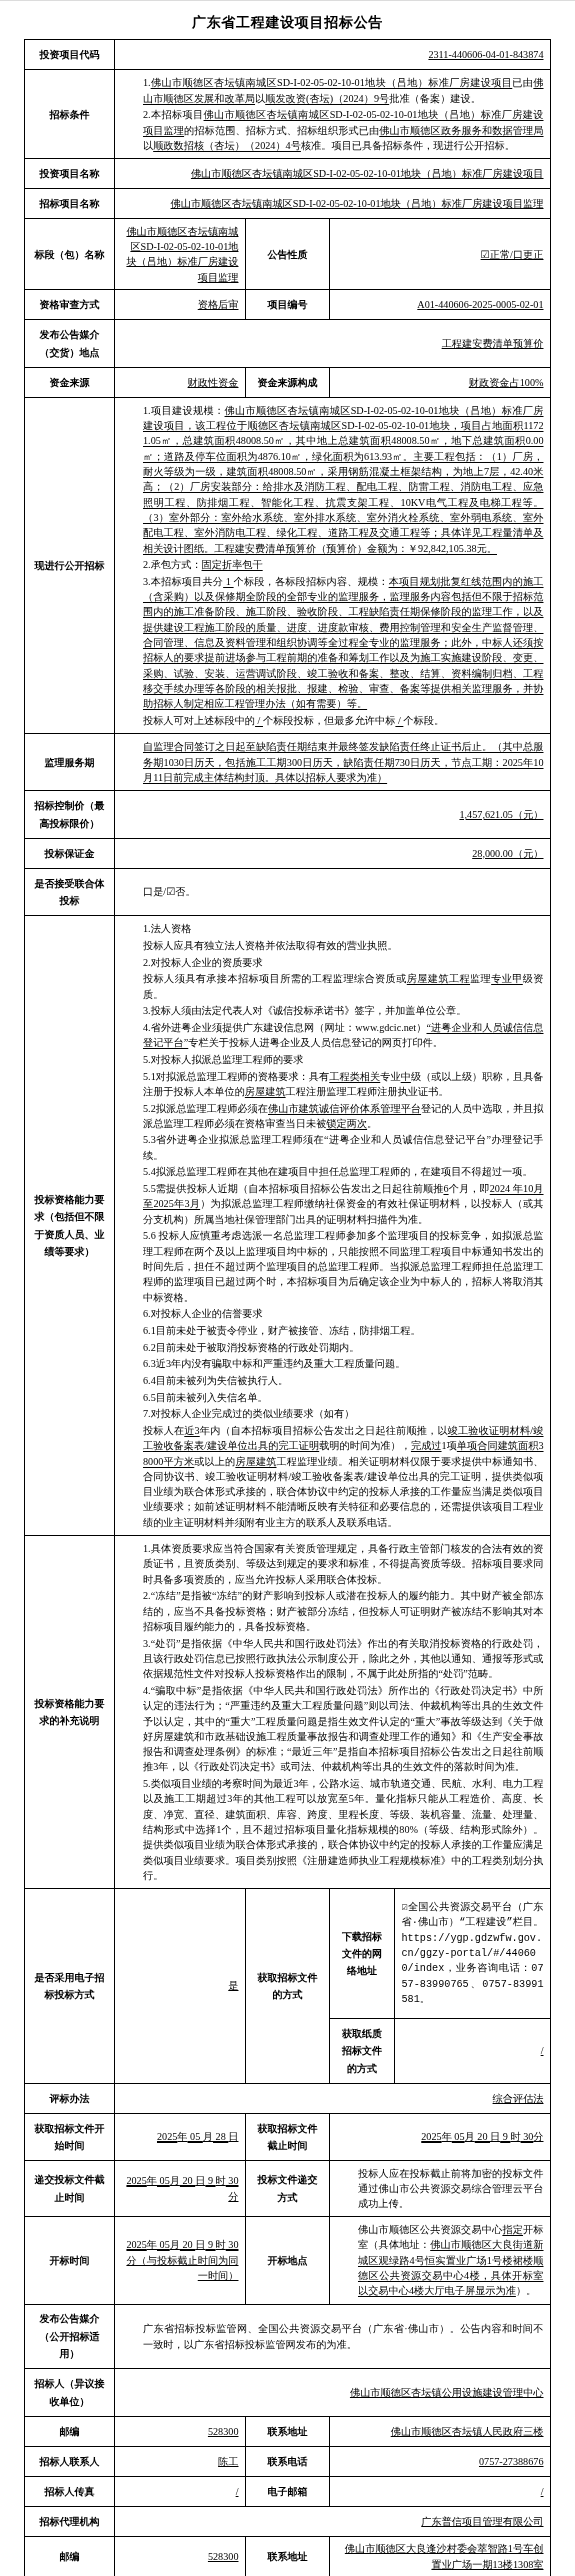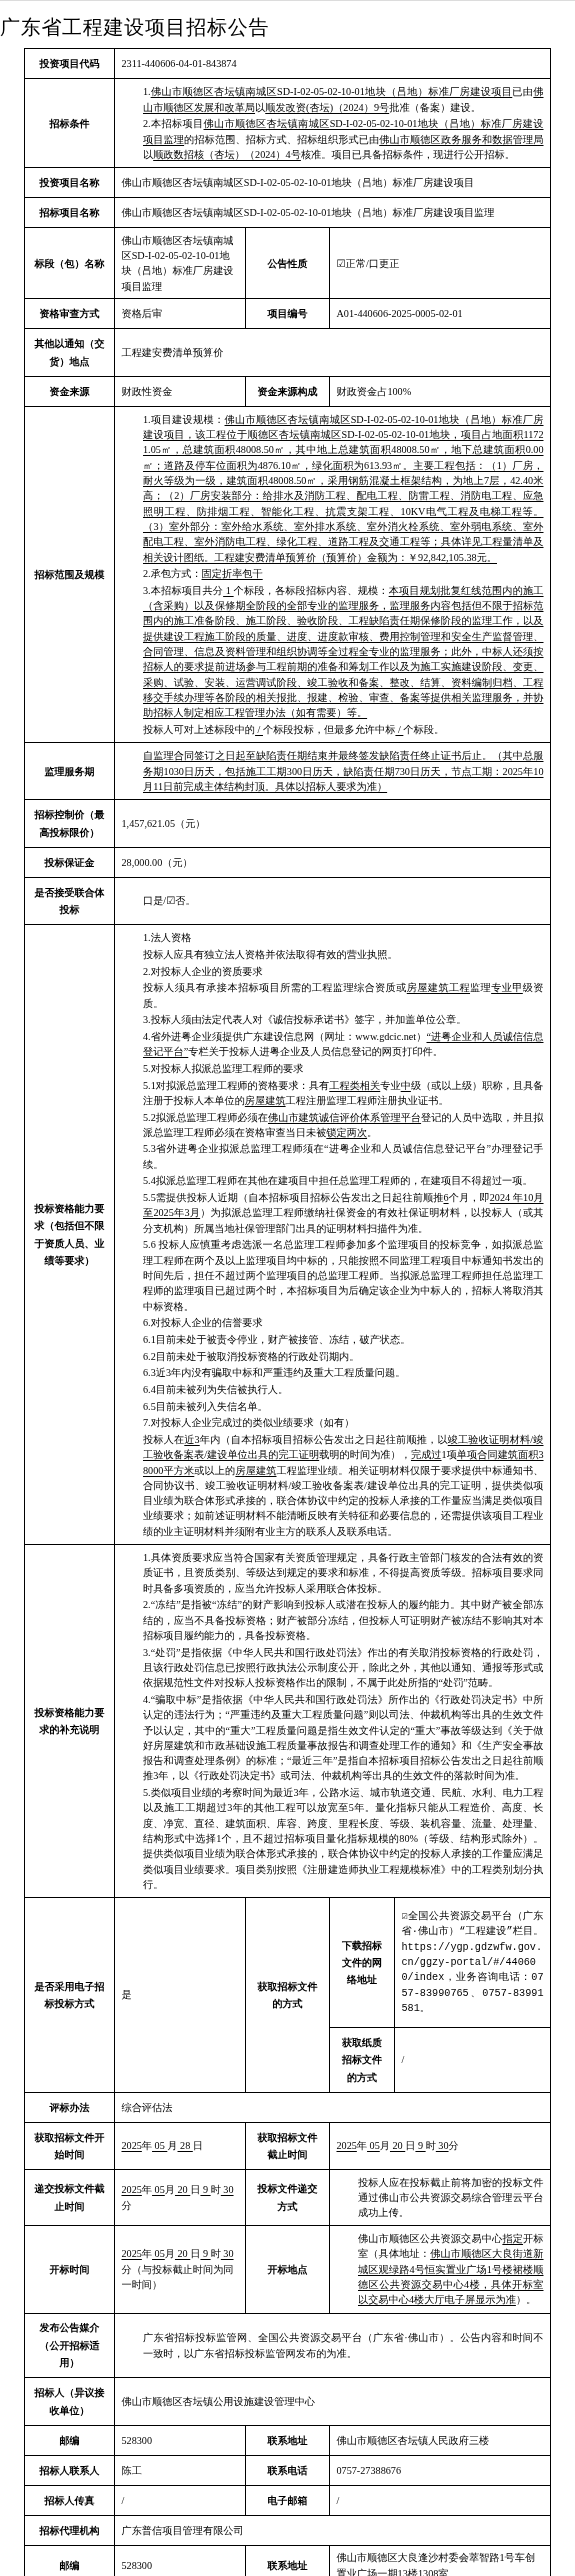--- a/index.html
+++ b/index.html
@@ -1,22 +1,22 @@
 <!DOCTYPE html>
 <html style="font-size:11.6px"><head>
 <meta charset="utf-8">
 <style>
   html,body{margin:0;padding:0;background:#ffffff;color:#000;}
   body{width:575px;font-family:"Liberation Serif", serif;}
   .top-line{border-top:0.7px solid #dcdcdc;width:100%;height:0;}
   .page{padding:7.3px 0 19px 0;}
   h1.title{
-    text-align:left;
+    text-align:center;
     font-family:"Liberation Sans", sans-serif;
-    font-size:20px;font-weight:400;
+    font-size:14px;font-weight:700;
     margin:5.8px 0 7.3px 0;letter-spacing:0.7px;
   }
   table.doc{
     border-collapse:collapse;
     width:526px;margin:0 auto;
     table-layout:fixed;
   }
   table.doc td{
     border:0.7px solid #000;
     border-top-width:1.5px;border-bottom-width:1.5px;
@@ -27,21 +27,21 @@
     font-family:"Liberation Sans", sans-serif;
     font-weight:700;
     font-size:10px;line-height:17.4px;
     text-align:center;
     padding:5.8px 7.3px;
   }
   td.val{
     font-size:10.2px;line-height:15.3px;
     padding:4.4px 6.5px;
   }
-  td.center{text-align:left;}
+  td.center{text-align:right;text-decoration:underline;}
   td.left{text-align:justify;padding-left:28px;}
   .para{margin:0;padding:0.7px 0;}
   .u{text-decoration:underline;text-underline-offset:2.2px;white-space:pre-wrap;}
 </style>
 </head>
 <body>
 
 <div class="top-line"></div>
 <div class="page">
   <h1 class="title">广东省工程建设项目招标公告</h1>
@@ -79,31 +79,31 @@
           <td class="lab">公告性质</td>
           <td class="val center" colspan="2">☑正常/口更正</td>
         </tr>
         <tr>
           <td class="lab">资格审查方式</td>
           <td class="val center">资格后审</td>
           <td class="lab">项目编号</td>
           <td class="val center" colspan="2">A01-440606-2025-0005-02-01</td>
         </tr>
         <tr>
-          <td class="lab">其他以通知（交货）地点</td>
+          <td class="lab">发布公告媒介（交货）地点</td>
           <td class="val center" colspan="4">工程建安费清单预算价</td>
         </tr>
         <tr>
           <td class="lab">资金来源</td>
           <td class="val center">财政性资金</td>
           <td class="lab">资金来源构成</td>
           <td class="val center" colspan="2">财政资金占100%</td>
         </tr>
         <tr>
-          <td class="lab">招标范围及规模</td>
+          <td class="lab">现进行公开招标</td>
           <td class="val left" colspan="4">
             <div class="para">1.项目建设规模：<span class="u">佛山市顺德区杏坛镇南城区SD-I-02-05-02-10-01地块（吕地）标准厂房建设项目，该工程位于顺德区杏坛镇南城区SD-I-02-05-02-10-01地块，项目占地面积11721.05㎡，总建筑面积48008.50㎡，其中地上总建筑面积48008.50㎡，地下总建筑面积0.00㎡；道路及停车位面积为4876.10㎡，绿化面积为613.93㎡。主要工程包括：（1）厂房，耐火等级为一级，建筑面积48008.50㎡，采用钢筋混凝土框架结构，为地上7层，42.40米高；（2）厂房安装部分：给排水及消防工程、配电工程、防雷工程、消防电工程、应急照明工程、防排烟工程、智能化工程、抗震支架工程、10KV电气工程及电梯工程等。（3）室外部分：室外给水系统、室外排水系统、室外消火栓系统、室外弱电系统、室外配电工程、室外消防电工程、绿化工程、道路工程及交通工程等；具体详见工程量清单及相关设计图纸。工程建安费清单预算价（预算价）金额为：￥92,842,105.38元。</span></div>
             <div class="para">2.承包方式：<span class="u">固定折率包干</span></div>
             <div class="para">3.本招标项目共分<span class="u"> 1 </span>个标段，各标段招标内容、规模：<span class="u">本项目规划批复红线范围内的施工（含采购）以及保修期全阶段的全部专业的监理服务，监理服务内容包括但不限于招标范围内的施工准备阶段、施工阶段、验收阶段、工程缺陷责任期保修阶段的监理工作，以及提供建设工程施工阶段的质量、进度、进度款审核、费用控制管理和安全生产监督管理、合同管理、信息及资料管理和组织协调等全过程全专业的监理服务；此外，中标人还须按招标人的要求提前进场参与工程前期的准备和筹划工作以及为施工实施建设阶段、变更、采购、试验、安装、运营调试阶段、竣工验收和备案、整改、结算、资料编制归档、工程移交手续办理等各阶段的相关报批、报建、检验、审查、备案等提供相关监理服务，并协助招标人制定相应工程管理办法（如有需要）等。</span></div>
             <div class="para">投标人可对上述标段中的<span class="u"> / </span>个标段投标，但最多允许中标<span class="u"> / </span>个标段。</div>
           </td>
         </tr>
         <tr>
           <td class="lab">监理服务期</td>
           <td class="val left" colspan="4">
@@ -132,21 +132,21 @@
             <div class="para">3.投标人须由法定代表人对《诚信投标承诺书》签字，并加盖单位公章。</div>
             <div class="para">4.省外进粤企业须提供广东建设信息网（网址：www.gdcic.net）<span class="u">“进粤企业和人员诚信信息登记平台”</span>专栏关于投标人进粤企业及人员信息登记的网页打印件。</div>
             <div class="para">5.对投标人拟派总监理工程师的要求</div>
             <div class="para">5.1对拟派总监理工程师的资格要求：具有<span class="u">工程类相关</span>专业<span class="u">中</span>级（或以上级）职称，且具备注册于投标人本单位的<span class="u">房屋建筑</span>工程注册监理工程师注册执业证书。</div>
             <div class="para">5.2拟派总监理工程师必须在<span class="u">佛山市建筑诚信评价体系管理平台</span>登记的人员中选取，并且拟派总监理工程师必须在资格审查当日未被<span class="u">锁定两次</span>。</div>
             <div class="para">5.3省外进粤企业拟派总监理工程师须在“进粤企业和人员诚信信息登记平台”办理登记手续。</div>
             <div class="para">5.4拟派总监理工程师在其他在建项目中担任总监理工程师的，在建项目不得超过一项。</div>
             <div class="para">5.5需提供投标人近期（自本招标项目招标公告发出之日起往前顺推<span class="u">6</span>个月，即<span class="u">2024 年10月至2025年3月</span>）为拟派总监理工程师缴纳社保资金的有效社保证明材料，以投标人（或其分支机构）所属当地社保管理部门出具的证明材料扫描件为准。</div>
             <div class="para">5.6 投标人应慎重考虑选派一名总监理工程师参加多个监理项目的投标竞争，如拟派总监理工程师在两个及以上监理项目均中标的，只能按照不同监理工程项目中标通知书发出的时间先后，担任不超过两个监理项目的总监理工程师。当拟派总监理工程师担任总监理工程师的监理项目已超过两个时，本招标项目为后确定该企业为中标人的，招标人将取消其中标资格。</div>
             <div class="para">6.对投标人企业的信誉要求</div>
-            <div class="para">6.1目前未处于被责令停业，财产被接管、冻结，破产状态。</div>
+            <div class="para">6.1目前未处于被责令停业，财产被接管、冻结，防排烟工程。</div>
             <div class="para">6.2目前未处于被取消投标资格的行政处罚期内。</div>
             <div class="para">6.3近3年内没有骗取中标和严重违约及重大工程质量问题。</div>
             <div class="para">6.4目前未被列为失信被执行人。</div>
             <div class="para">6.5目前未被列入失信名单。</div>
             <div class="para">7.对投标人企业完成过的类似业绩要求（如有）</div>
             <div class="para">投标人在<span class="u">近3</span>年内（自本招标项目招标公告发出之日起往前顺推，以<span class="u">竣工验收证明材料/竣工验收备案表/建设单位出具的完工证明</span>载明的时间为准），<span class="u">完成过</span>1项<span class="u">单项合同建筑面积38000平方米</span>或以上的<span class="u">房屋建筑</span>工程监理业绩。相关证明材料仅限于要求提供中标通知书、合同协议书、竣工验收证明材料/竣工验收备案表/建设单位出具的完工证明，提供类似项目业绩为联合体形式承接的，联合体协议中约定的投标人承接的工作量应当满足类似项目业绩要求；如前述证明材料不能清晰反映有关特征和必要信息的，还需提供该项目工程业绩的业主证明材料并须附有业主方的联系人及联系电话。</div>
           </td>
         </tr>
         <tr>
           <td class="lab">投标资格能力要求的补充说明</td>

